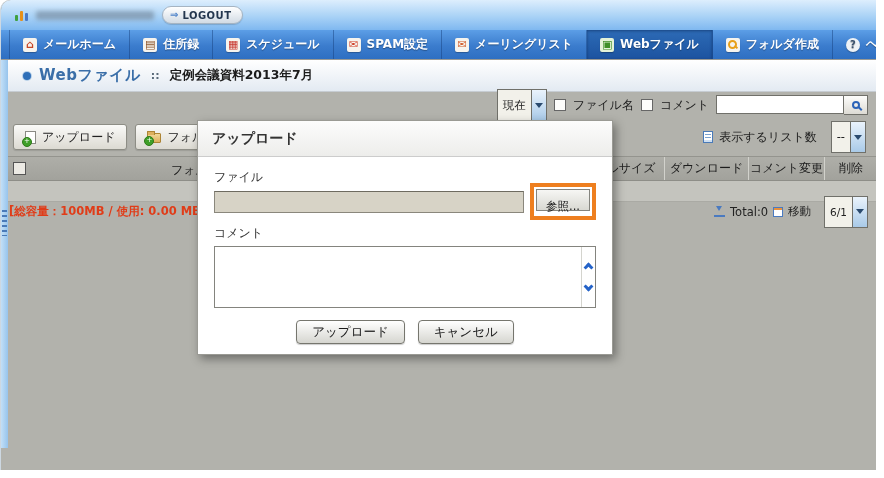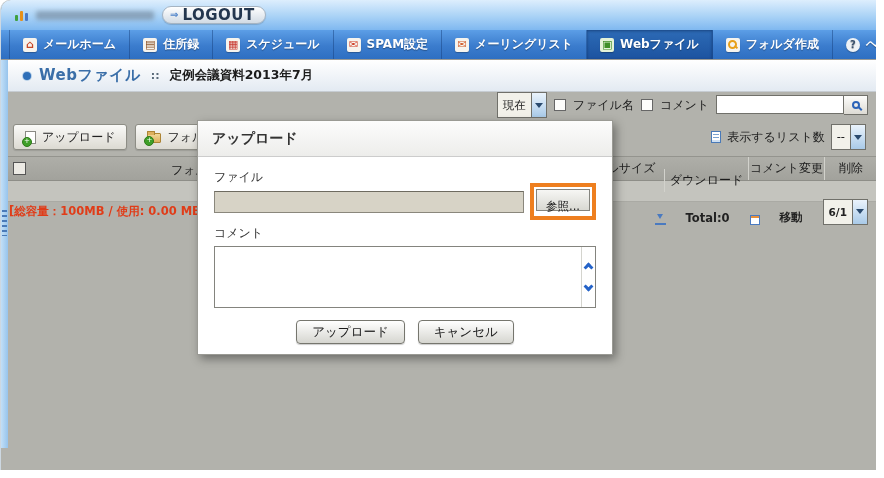--- a/index.html
+++ b/index.html
@@ -11,21 +11,21 @@
   
   .topbar { height:30px; background:linear-gradient(180deg,#ddeefd 0%,#a9d2f6 55%,#7fb8f0 100%); display:flex; align-items:center; padding:0 14px; gap:8px; border-radius:10px 0 0 0; }
   .user-icon { width:13px; height:12px; position:relative; }
   .user-icon i { position:absolute; bottom:0; width:3px; border-radius:1px; }
   .user-icon i:nth-child(1){ left:0; height:6px; background:#3fa03f; }
   .user-icon i:nth-child(2){ left:5px; height:10px; background:#e89018; }
   .user-icon i:nth-child(3){ left:10px; height:8px; background:#4a7ac8; }
   .email-blur { width:118px; height:9px; background:#7d93a8; border-radius:2px; filter:blur(2px); opacity:.75; }
   .logout-btn { display:flex; align-items:center; gap:4px; height:18px; padding:0 10px 0 7px; border-radius:9px; background:linear-gradient(#ffffff,#d2dbe4); border:1px solid #a6b4c2; box-shadow:0 1px 1px rgba(0,0,0,.15); cursor:pointer; }
   .logout-arrow { color:#4a80c8; font-size:10px; line-height:1; font-weight:bold; }
-  .logout-btn span.txt { font-size:15px; font-weight:bold; color:#23364e; letter-spacing:.5px; }
+  .logout-btn span.txt { font-size:10px; font-weight:bold; color:#23364e; letter-spacing:.5px; }
 
   
   .nav { height:30px; background:linear-gradient(180deg,#5c9ee6 0%,#3b7ccd 55%,#2e6fc2 100%); display:flex; align-items:stretch; padding-left:8px; border-bottom:1px solid #9a9a94; }
   .tab { display:flex; align-items:center; gap:6px; padding:0 13px; color:#fff; font-size:12px; font-weight:bold; text-shadow:0 1px 1px rgba(0,0,0,.35); border-right:1px solid rgba(20,60,120,.45); cursor:pointer; white-space:nowrap; }
   .tab:first-child { border-left:1px solid rgba(20,60,120,.45); }
   .tab.active { background:linear-gradient(180deg,#2d6bb6 0%,#1c53a0 100%); box-shadow:inset 0 1px 3px rgba(0,20,60,.45); }
   .tab .glyph { width:14px; height:14px; display:flex; align-items:center; justify-content:center; font-size:11px; line-height:1; background:#f6f4ee; border-radius:2px; text-shadow:none; box-shadow:0 1px 1px rgba(0,0,0,.25); }
   .g-home { color:#c84828; } .g-book { color:#8a5228; } .g-cal { color:#c83830; }
   .g-spam { color:#d04028; font-size:10px; } .g-ml { color:#d05a28; font-size:10px; }
   .g-disk { color:#3f8f28; background:#e4f2d8 !important; }
@@ -39,21 +39,21 @@
   .left-strip { position:absolute; left:0; top:0; bottom:22px; width:7px; background:linear-gradient(90deg,#c2dff7,#97c4ec); z-index:3; }
   .left-grip { position:absolute; left:1px; top:150px; width:5px; height:26px; background:repeating-linear-gradient(180deg,#4a7ab8 0 2px,transparent 2px 5px); }
 
   .title-row { height:32px; background:linear-gradient(180deg,#ffffff 0%,#e3eaf2 100%); display:flex; align-items:center; padding-left:22px; gap:8px; border-bottom:1px solid #c6ccd2; }
   .ring-icon { width:7px; height:7px; border:4px solid #2f6fb8; border-radius:50%; background:#fff; box-shadow:0 0 0 1px #b8d0e8; }
   .app-section-title { color:#3a6ea8; font-size:15px; font-weight:bold; letter-spacing:.5px; }
   .title-sep { color:#5a6a7a; font-size:11px; font-weight:bold; margin:0 2px; }
   .page-title { color:#1c1c1c; font-size:12.5px; font-weight:bold; }
 
   .search-row { height:26px; display:flex; align-items:center; justify-content:flex-end; gap:7px; padding-right:8px; font-size:12px; color:#1c1c1c; }
-  .mini-select { display:flex; align-items:stretch; height:26px; border:1px solid #70706a; background:#f2f1ea; cursor:pointer; }
+  .mini-select { display:flex; align-items:stretch; height:32px; border:1px solid #70706a; background:#f2f1ea; cursor:pointer;margin-left:8px; }
   .mini-select .val { padding:0 5px; font-size:11.5px; display:flex; align-items:center; color:#222; }
   .mini-select .arr { width:15px; background:linear-gradient(#eaf3fc,#a9cae8); border-left:1px solid #70706a; display:flex; align-items:center; justify-content:center; }
   .mini-select .arr::after { content:""; border:4px solid transparent; border-top:5px solid #2a4a6e; margin-top:4px; }
   .cb { width:12px; height:12px; background:#fdfdfb; border:1px solid #666; display:inline-block; cursor:pointer; }
   .search-input { width:128px; height:19px; border:1px solid #70706a; background:#fff; font-size:11px; padding:0 4px; }
   .search-btn { width:24px; height:20px; background:linear-gradient(#fdfdfb,#dddbd4); border:1px solid #70706a; border-left:none; display:flex; align-items:center; justify-content:center; cursor:pointer; }
   .icon-search { width:8px; height:8px; border:2px solid #2c64b8; border-radius:50%; position:relative; }
   .icon-search::after { content:""; position:absolute; width:2px; height:5px; background:#2c64b8; transform:rotate(-45deg); right:-3px; bottom:-4px; }
 
   .toolbar-row { height:38px; display:flex; align-items:center; padding:0 10px 0 12px; }
@@ -65,29 +65,29 @@
   .icon-folder-add::after { content:"+"; position:absolute; left:-4px; bottom:-4px; width:8px; height:8px; background:#3f9f28; border:1px solid #2d7a18; border-radius:50%; color:#fff; font-size:7px; line-height:7px; text-align:center; }
   .toolbar-right { margin-left:auto; display:flex; align-items:center; gap:6px; font-size:12px; color:#1c1c1c; }
   .icon-doc { width:10px; height:12px; background:#fff; border:1px solid #4a7ab8; box-shadow:inset 0 -2px 0 #cfe0f2; position:relative; }
   .icon-doc::after { content:""; position:absolute; left:1px; top:2px; right:1px; height:6px; background:repeating-linear-gradient(180deg,#7aa2d0 0 1px,transparent 1px 3px); }
 
   .table-header { position:relative; height:25px; background:linear-gradient(#aeaea8,#a2a29c); border-top:1px solid #94948e; border-bottom:1px solid #8e8e88; font-size:12px; color:#1c1c1c; }
   .th-cb { position:absolute; left:12px; top:5px; width:13px; height:13px; background:#eceae4; border:1px solid #555; cursor:pointer; }
   .col-name { position:absolute; left:170px; top:5px; white-space:nowrap; }
   .col { position:absolute; top:0; height:100%; display:flex; align-items:center; justify-content:center; border-left:1px solid #d2d2cc; white-space:nowrap; }
   .col-size     { left:560px; width:103px; border-left:none; }
-  .col-download { left:663px; width:84px;margin-top:12px; }
+  .col-download { left:663px; width:84px; }
   .col-comment  { left:747px; width:76px; }
   .col-delete   { left:823px; width:53px;font-family:Liberation Mono, monospace; }
 
   .empty-row { height:21px; background:#c4c4be; border-bottom:1px solid #aaaaa4; }
 
   .status-row { height:19px; display:flex; align-items:center; padding:0 8px; font-size:11.5px; }
   .capacity { color:#e03c18; font-size:11.5px; font-weight:bold; white-space:nowrap; }
-  .status-right { margin-left:auto; display:flex; align-items:flex-end; gap:20px; color:#222;font-weight:bold; }
+  .status-right { margin-left:auto; display:flex; align-items:center; gap:5px; color:#222; }
   .icon-dl-total { position:relative; width:11px; height:11px; }
   .icon-dl-total::before { content:""; position:absolute; left:2px; top:0; border:3.5px solid transparent; border-top:5px solid #4a7ac0; }
   .icon-dl-total::after { content:""; position:absolute; left:0; bottom:0; width:11px; height:2px; background:#4a7ac0; }
   .icon-move { width:10px; height:10px; background:#fff; border:1px solid #4a7ac0; box-shadow:inset 0 2px 0 #e8903c; }
   .page-select .val { font-size:10.5px; }
   .filler { flex:1; }
 
   
   .dialog { position:absolute; left:196px; top:120px; width:416px; background:#fff; border:1px solid #9a9a94; box-shadow:3px 4px 9px rgba(0,0,0,.38); z-index:10; }
   .dialog-title { padding:9px 14px 8px; font-size:14px; font-weight:bold; color:#333; background:linear-gradient(#fcfcfc,#ededeb); border-bottom:1px solid #ccc; }

